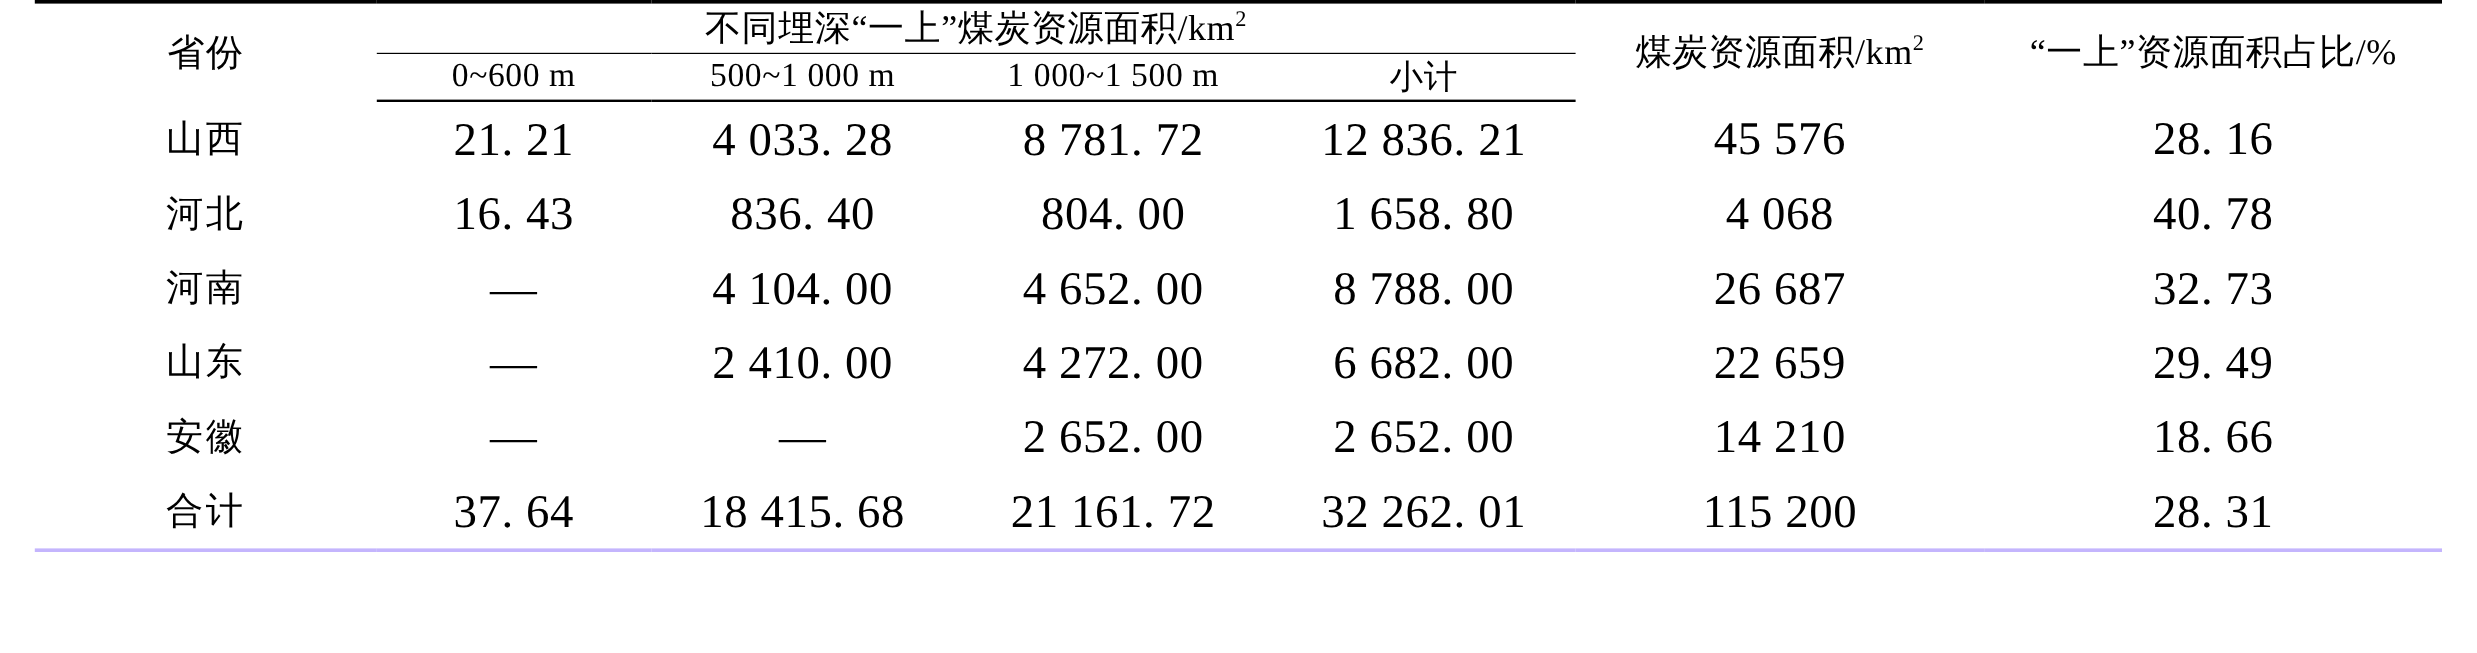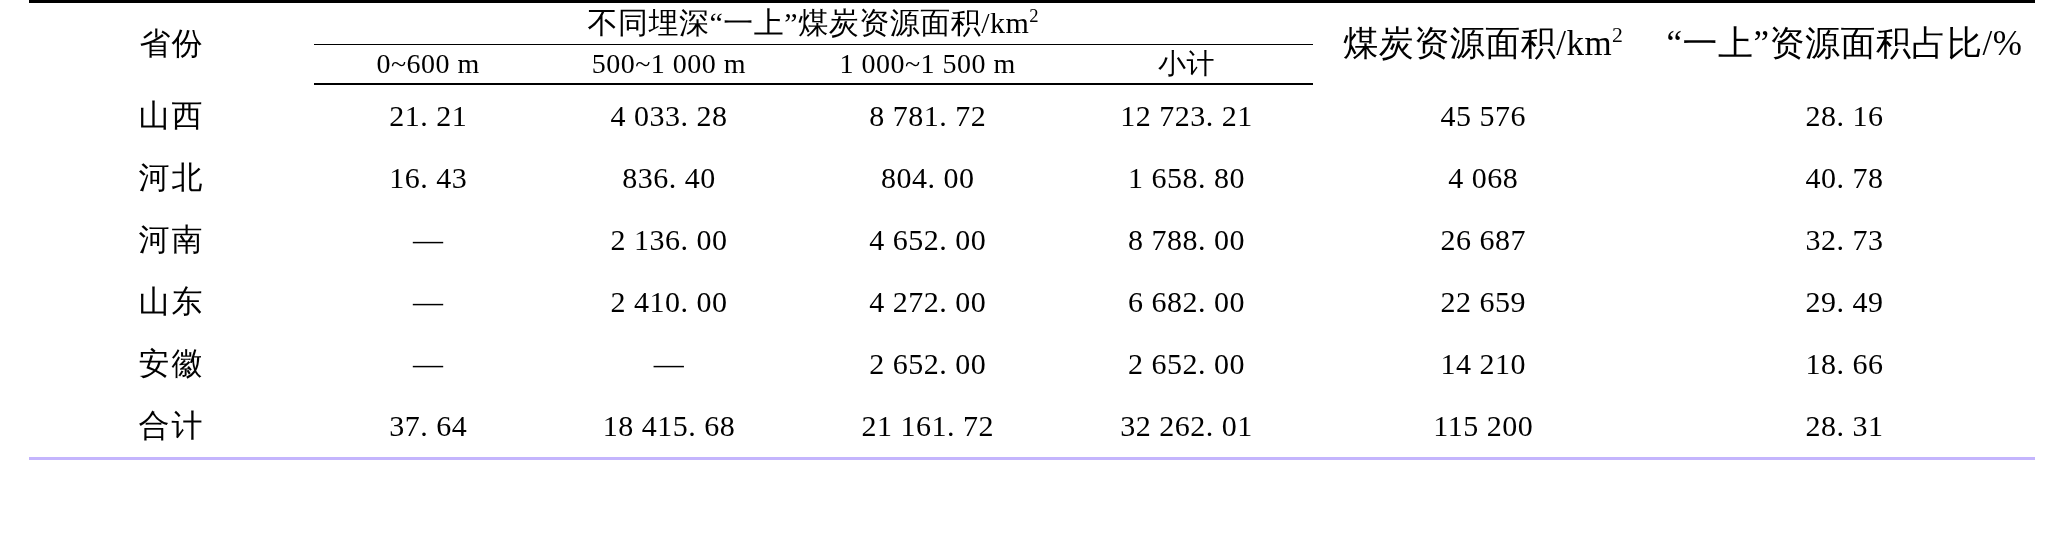--- a/index.html
+++ b/index.html
@@ -60,33 +60,33 @@
     letter-spacing: 0.5px;
     padding-bottom: 10px;
   }
   .hdr-sub {
     font-size: 28px;
     padding-top: 8px;
     padding-bottom: 10px;
     letter-spacing: 0.5px;
   }
   .hdr-tall {
-    font-size: 35px;
+    font-size: 30px;
     letter-spacing: 0.5px;
   }
   sup {
     font-size: 0.62em;
     vertical-align: super;
     line-height: 0;
   }
 
   
   tbody tr td {
     height: 62px;
-    font-size: 30px;
+    font-size: 39px;
     letter-spacing: 0.5px;
   }
   td.province-cell {
     font-size: 31px;
     letter-spacing: 2px;
   }
   .num {
     font-variant-numeric: lining-nums;
   }
 
@@ -130,37 +130,37 @@
         <td class="hdr-sub">1 000~1 500 m</td>
         <td class="hdr-sub">小计</td>
       </tr>
     </thead>
     <tbody>
       <tr>
         <td class="province-cell">山西</td>
         <td class="num">21. 21</td>
         <td class="num">4 033. 28</td>
         <td class="num">8 781. 72</td>
-        <td class="num">12 723. 21</td>
+        <td class="num">12 836. 21</td>
         <td class="num">45 576</td>
         <td class="num">28. 16</td>
       </tr>
       <tr>
         <td class="province-cell">河北</td>
         <td class="num">16. 43</td>
         <td class="num">836. 40</td>
         <td class="num">804. 00</td>
         <td class="num">1 658. 80</td>
         <td class="num">4 068</td>
         <td class="num">40. 78</td>
       </tr>
       <tr>
         <td class="province-cell">河南</td>
         <td class="num">—</td>
-        <td class="num">2 136. 00</td>
+        <td class="num">4 104. 00</td>
         <td class="num">4 652. 00</td>
         <td class="num">8 788. 00</td>
         <td class="num">26 687</td>
         <td class="num">32. 73</td>
       </tr>
       <tr>
         <td class="province-cell">山东</td>
         <td class="num">—</td>
         <td class="num">2 410. 00</td>
         <td class="num">4 272. 00</td>

